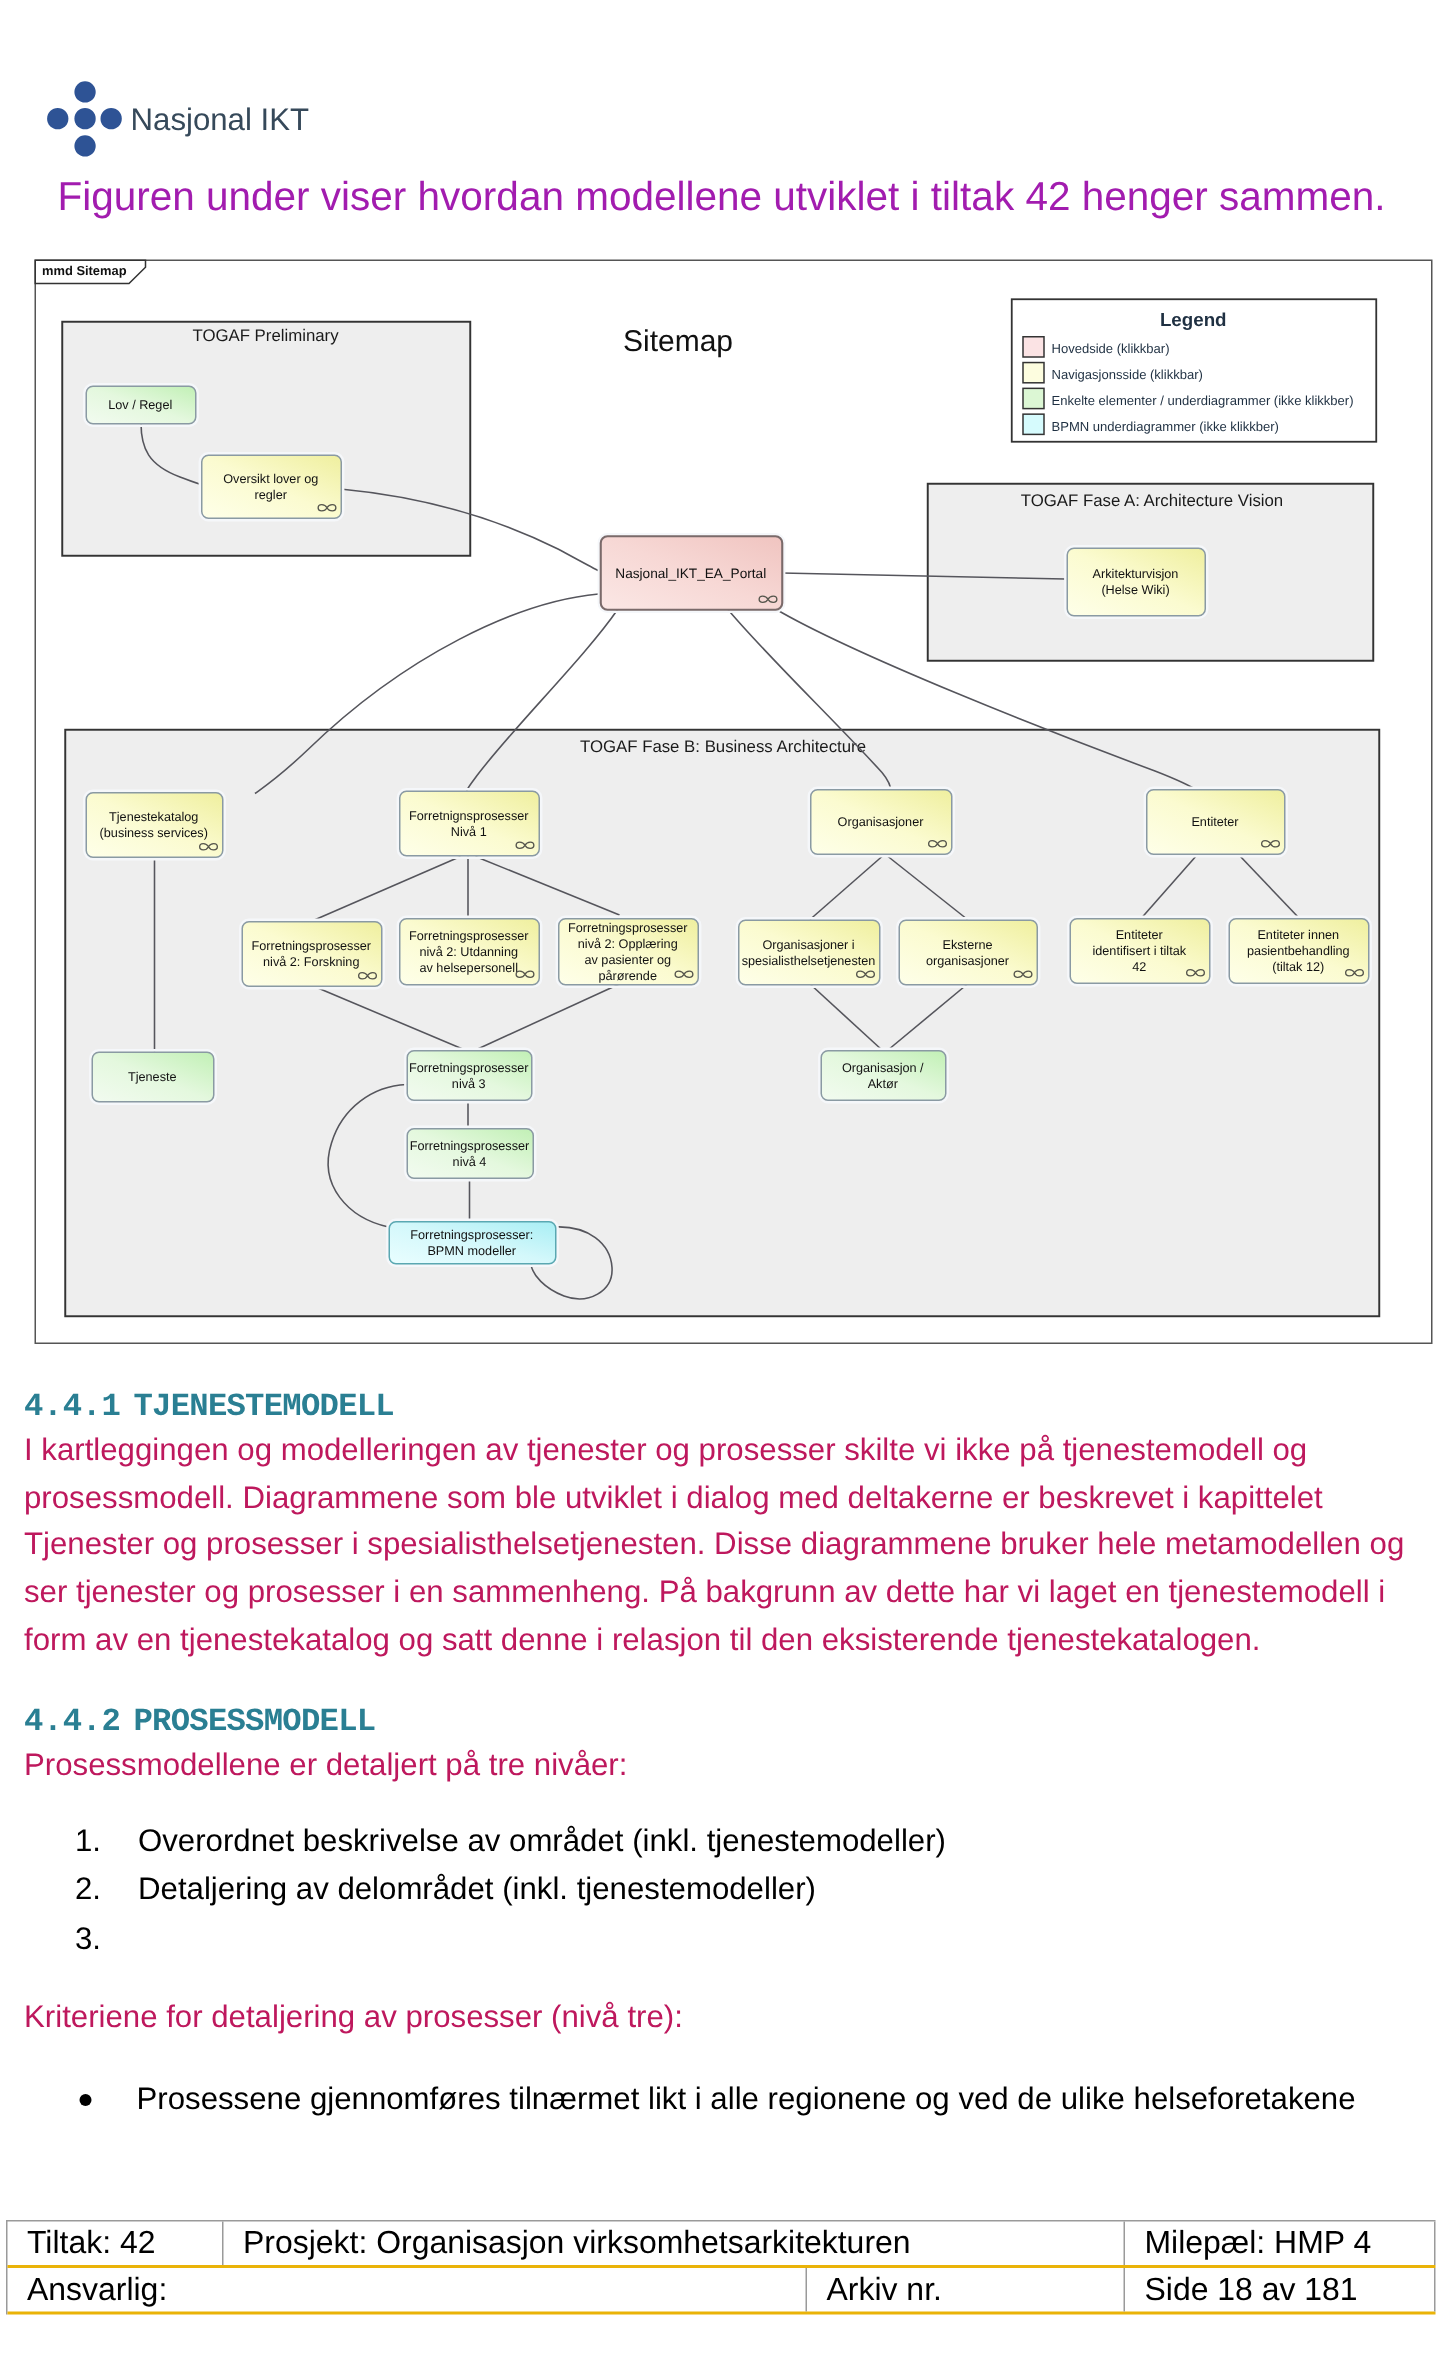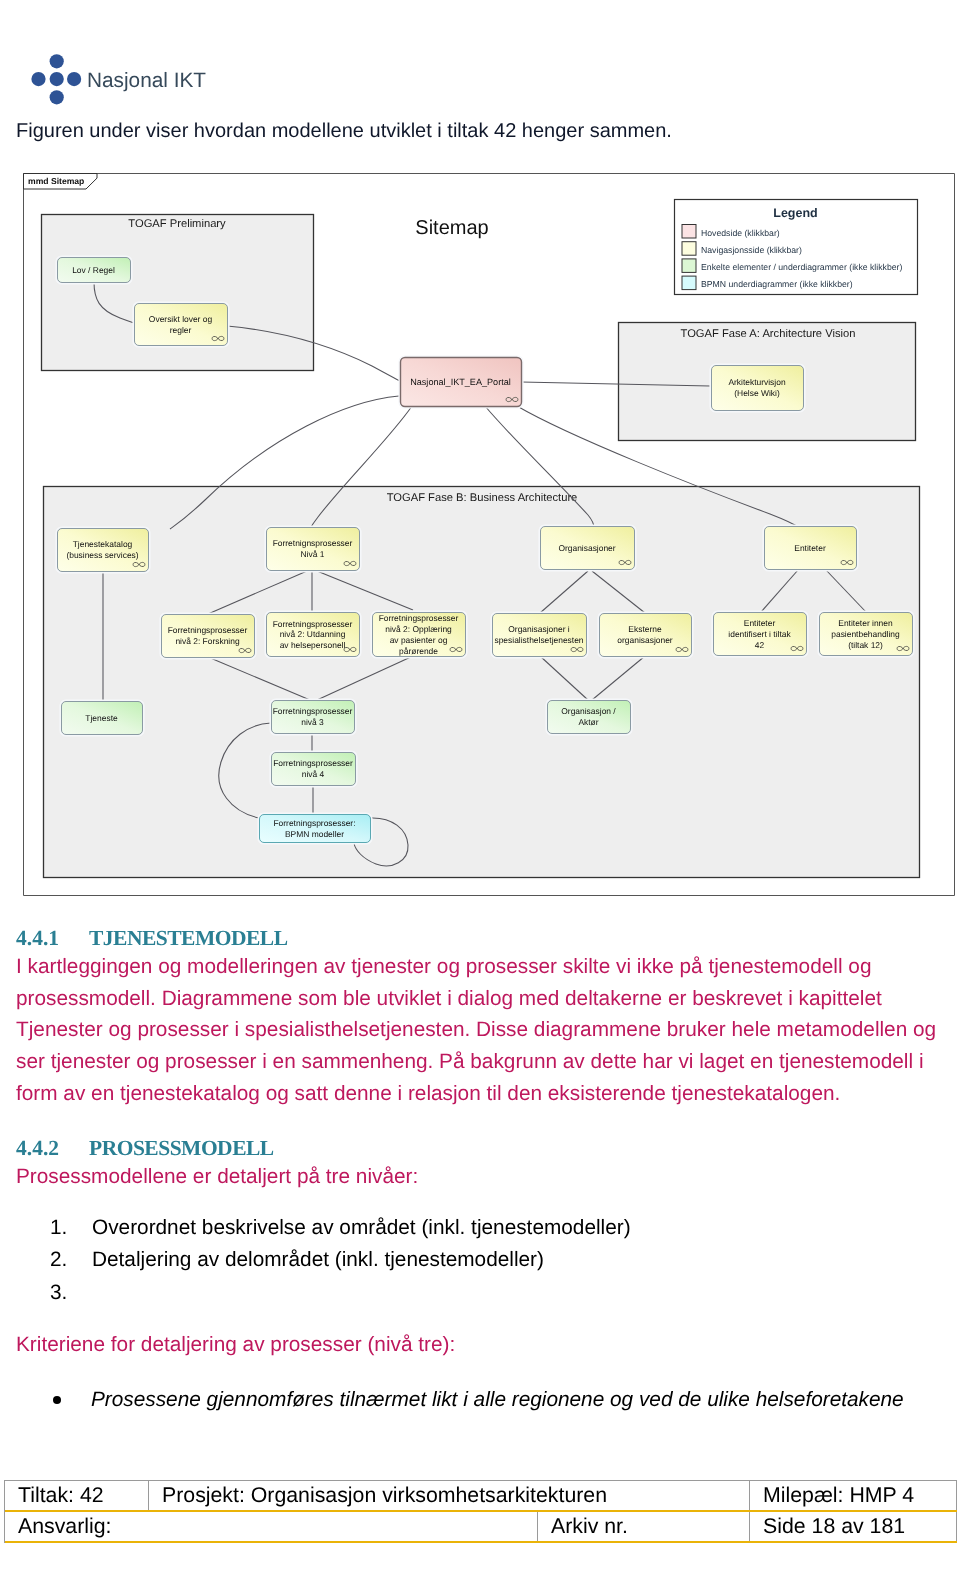--- a/index.html
+++ b/index.html
@@ -5,41 +5,41 @@
   html,body{margin:0;padding:0;background:#fff;}
   body{width:960px;height:1571px;font-family:"Liberation Sans",sans-serif;color:#000;-webkit-font-smoothing:antialiased;text-rendering:geometricPrecision;}
   svg text{-webkit-font-smoothing:antialiased;}
   .page{position:relative;width:960px;height:1571px;overflow:hidden;}
 
   
   .logo{position:absolute;left:4px;top:0px;width:215px;height:62px;margin-top:44px;}
   .logo svg{display:block;}
 
   
-  .intro{position:absolute;left:16px;top:117px;width:930px;font-size:20px;line-height:28px;color:#0f172a;}
+  .intro{position:absolute;left:16px;top:117px;width:930px;font-size:27px;line-height:28px;color:#a21caf;text-align:center;}
 
   
 document.querySelectorAll('[data-name="logo-dots"] circle').forEach(c=>c.setAttribute('fill',data.logo.dot_color));
 document.querySelector('[data-name="logo-wordmark"]').setAttribute('fill',data.logo.text_color);
 
 
   .diagram{position:absolute;left:0;top:0;width:960px;height:900px;}
   .diagram svg{display:block;}
 
   
   .sec{position:absolute;left:16px;width:930px;}
-  h3.head{margin:0;position:absolute;left:0;font-family:Liberation Serif, serif;font-size:21.5px;letter-spacing:-0.5px;font-weight:bold;color:#2a7f93;line-height:26px;white-space:nowrap;}
+  h3.head{margin:0;position:absolute;left:0;font-family:Liberation Mono, monospace;font-size:21.5px;letter-spacing:-0.5px;font-weight:bold;color:#2a7f93;line-height:26px;white-space:nowrap;}
   h3.head .num{letter-spacing:0;}
   h3.head .num{display:inline-block;width:73px;letter-spacing:0;}
   p.body{margin:0;position:absolute;left:0;width:930px;font-size:20.8px;line-height:31.7px;color:#be185d;text-align:left;}
   ol.nums{margin:0;position:absolute;left:0;padding-left:0;list-style:none;font-size:20.8px;line-height:32.3px;}
   ol.nums li{position:relative;padding-left:76px;}
   ol.nums li .n{position:absolute;left:34px;}
   ul.bul{margin:0;position:absolute;left:0;padding-left:0;list-style:none;font-size:20.8px;line-height:31.7px;}
-  ul.bul li{position:relative;padding-left:75px;font-style:italic;}
+  ul.bul li{position:relative;padding-left:75px;}
   ul.bul li .b{position:absolute;left:37px;top:12px;width:8px;height:8px;border-radius:50%;background:#000;font-size:0;}
 
   
   .footer{position:absolute;left:4px;top:1480px;width:952px;font-size:21.3px;border-top:1px solid #9a9a9a;border-left:1px solid #9a9a9a;}
   .frow{position:relative;height:29px;border-bottom:2px solid #eab308;}
   .fcell{position:absolute;top:0;height:29px;line-height:28px;border-right:1px solid #9a9a9a;padding-left:13px;box-sizing:border-box;white-space:nowrap;overflow:hidden;}
 </style>
 </head>
 <body>
 

